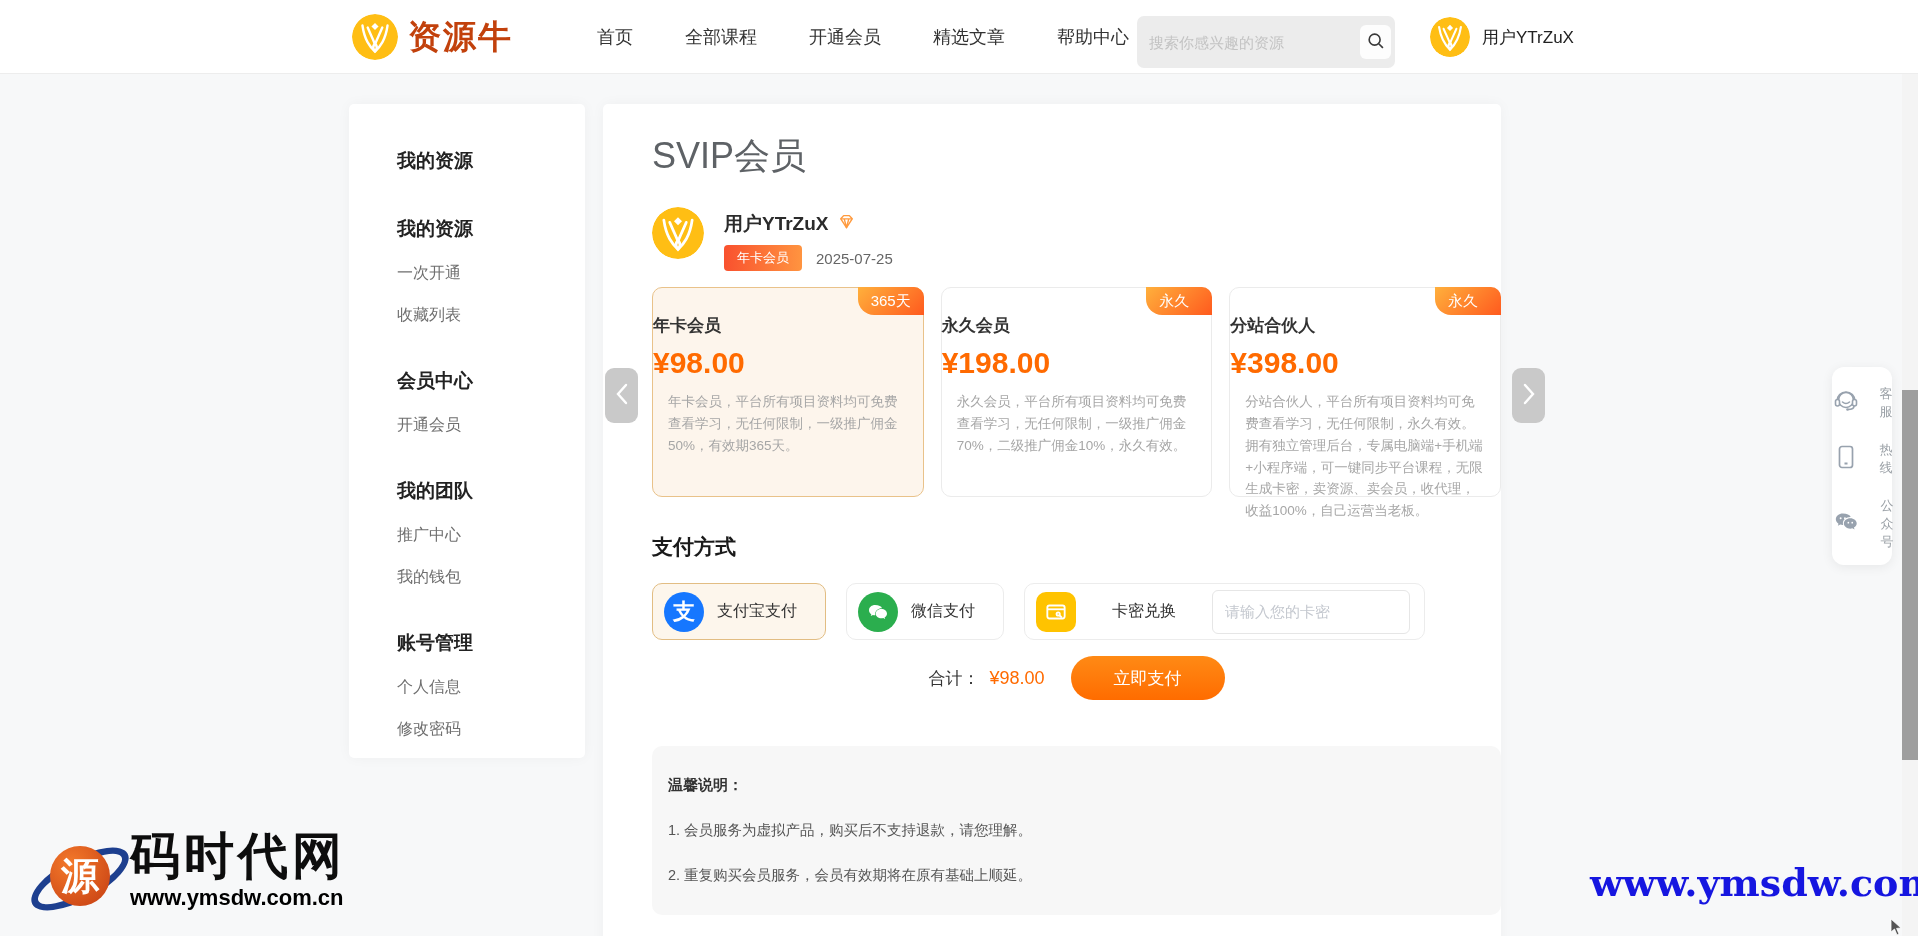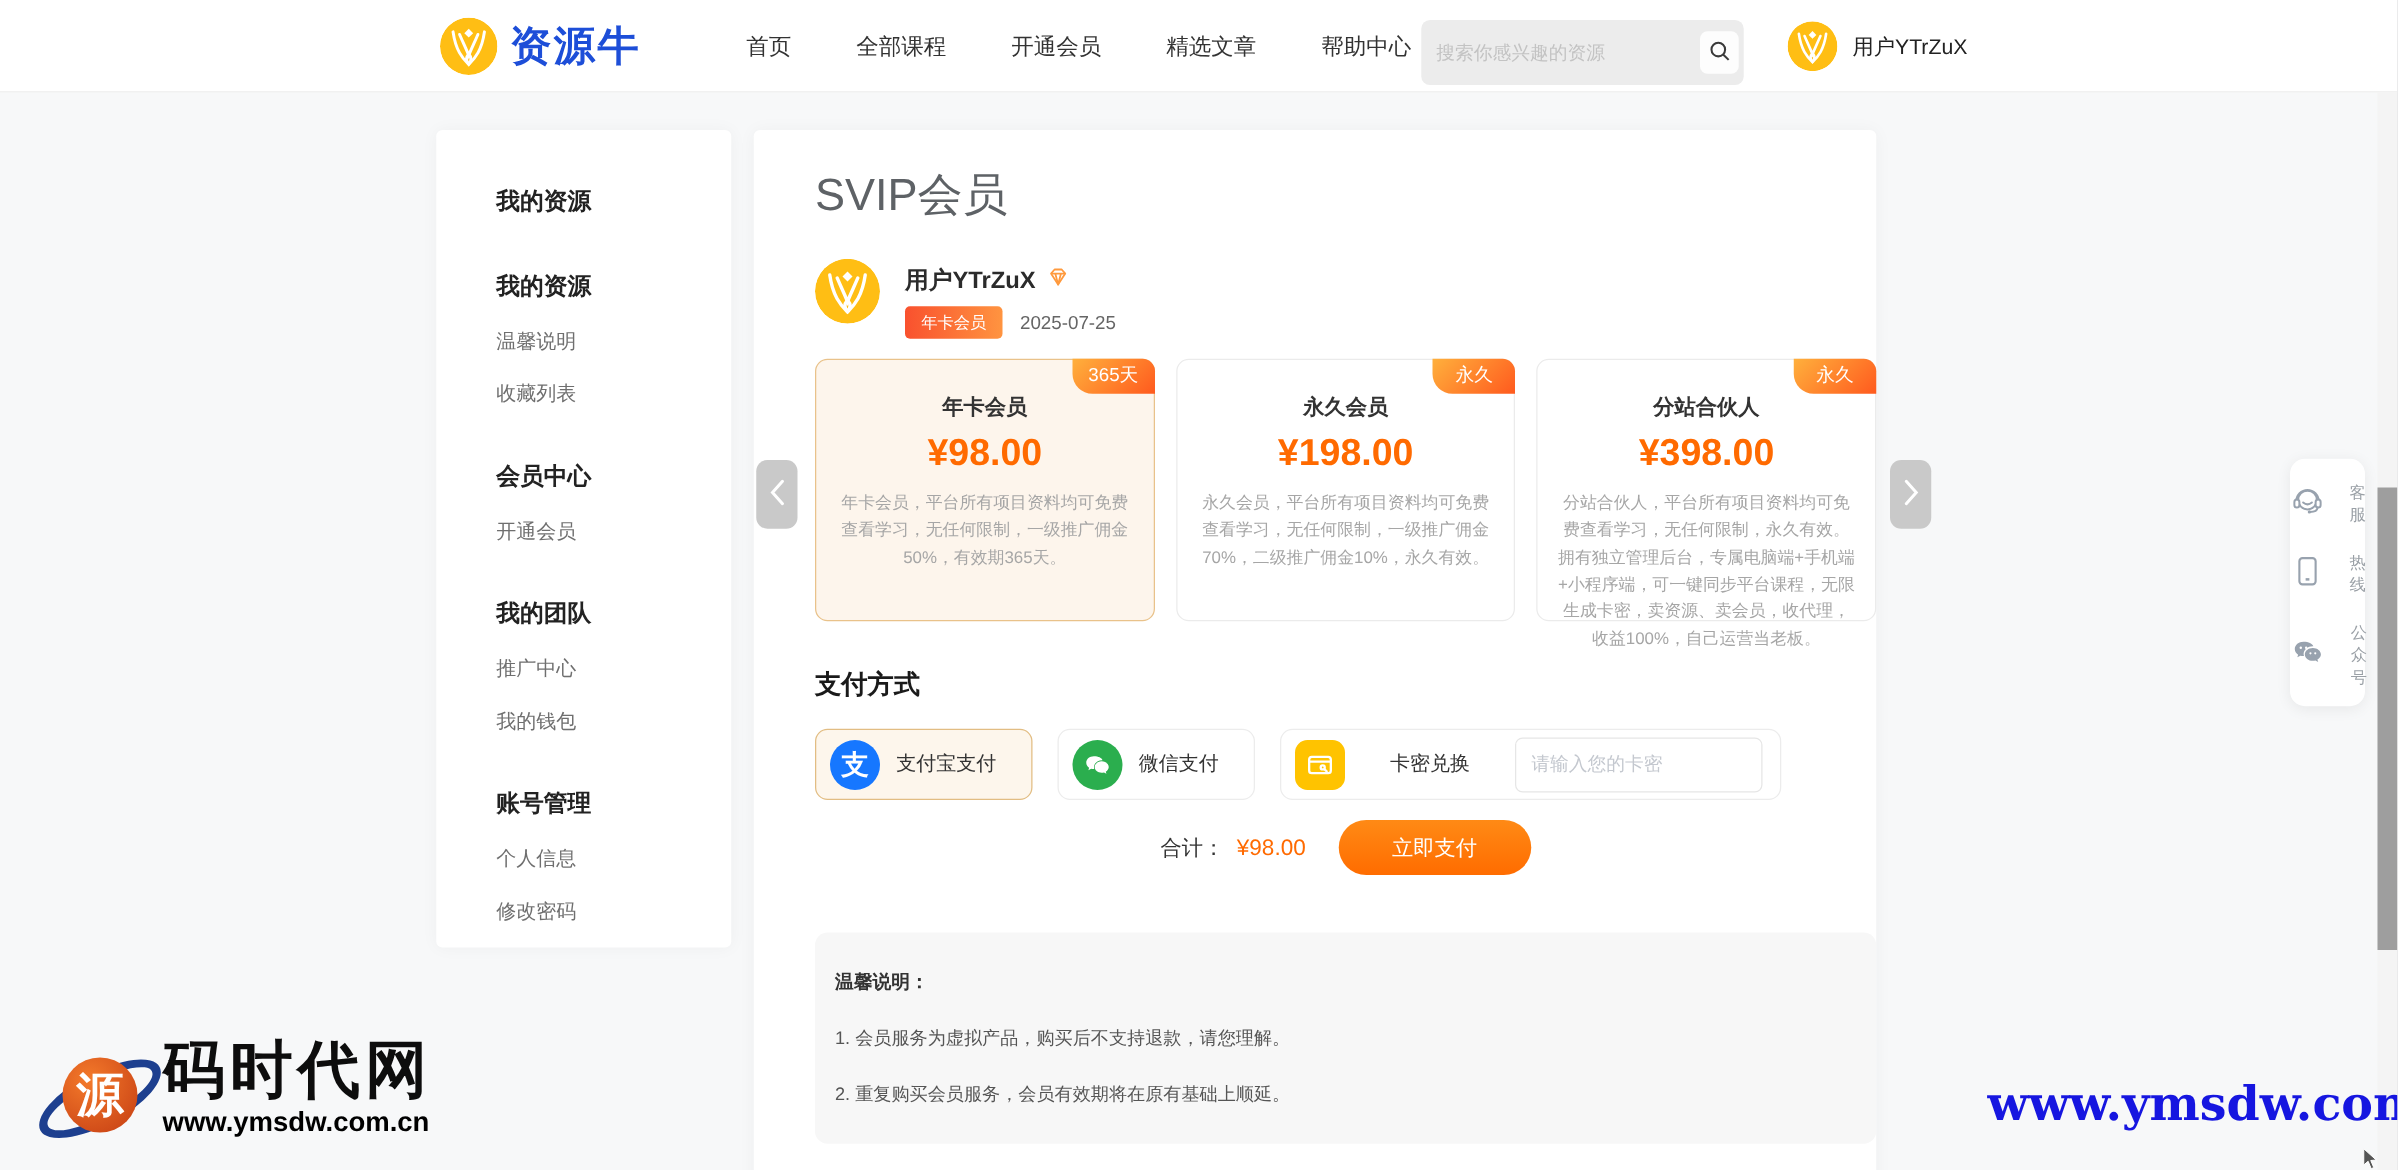--- a/index.html
+++ b/index.html
@@ -4,21 +4,21 @@
 <style>
   * { margin:0; padding:0; box-sizing:border-box; }
   html,body { background:#ddd; }
   .page {
     position:relative; width:1918px; height:936px; overflow:hidden;
     background:#f7f8f9; font-family:"Liberation Sans", sans-serif; color:#333;
   }
   
   .navbar { position:absolute; top:0; left:0; right:0; height:74px; background:#fff; border-bottom:1px solid #ededed; z-index:6; }
   .brand { position:absolute; left:352px; top:14px; display:flex; align-items:center; gap:10px; cursor:pointer; }
-  .brand-name { font-size:33px; font-weight:bold; color:#1d4ed8; letter-spacing:2px;text-align:center; }
+  .brand-name { font-size:33px; font-weight:bold; color:#c2410c; letter-spacing:2px;text-align:center; }
   .nav { position:absolute; left:597px; top:0; height:74px; display:flex; align-items:center; gap:52px; }
   .nav a { font-size:18px; color:#333; text-decoration:none; font-weight:500; cursor:pointer; }
   .search { position:absolute; left:1137px; top:16px; width:258px; height:52px; background:#ececec; border-radius:7px; display:flex; align-items:center; }
   .search input { flex:1; height:100%; background:transparent; border:none; outline:none; padding:0 12px; font-size:15px; color:#333; font-family:inherit; }
   .search input::placeholder { color:#c3c3c3; }
   .search-btn { width:48px; height:34px; margin-right:4px; background:#fdfdfd; border:none; border-radius:6px; display:flex; align-items:center; justify-content:center; cursor:pointer; }
   .hdr-user { position:absolute; left:1430px; top:17px; display:flex; align-items:center; gap:12px; cursor:pointer; }
   .hdr-user-name { font-size:17px; color:#222; }
   .avatar { border-radius:50%; overflow:hidden; display:block; }
   
@@ -31,21 +31,21 @@
   .page-title { font-size:36px; font-weight:500; color:#5e6266; }
   .user-row { margin-top:26px; display:flex; gap:20px; }
   .user-meta { padding-top:4px; }
   .user-name-line { display:flex; align-items:center; gap:8px; font-size:19px; font-weight:bold; color:#2b2b2b; }
   .badge-line { margin-top:8px; display:flex; align-items:center; gap:14px; }
   .vip-badge { background:linear-gradient(90deg,#f9512e,#ff9440); color:#fff; font-size:13px; padding:4px 13px; border-radius:4px; }
   .vip-date { font-size:15px; color:#666; }
   .slogan { margin-top:42px; font-size:16px; color:#333; }
   
   .plans { margin-top:16px; display:flex; gap:17px; width:849px; }
-  .plan { position:relative; width:308px; height:210px; background:#fff; border:1px solid #ebebeb; border-radius:10px; text-align:center; padding-top:26px; cursor:pointer; }
+  .plan { position:relative; width:308px; height:210px; background:#fff; border:1px solid #ebebeb; border-radius:10px; text-align:left; padding-top:26px; cursor:pointer; }
   .plan.selected { background:#fdf5ec; border-color:#e9c28a; }
   .ribbon { position:absolute; top:-1px; right:-1px; height:28px; min-width:66px; padding:0 13px; line-height:28px; background:linear-gradient(135deg,#ffb03c,#ff5a1e); color:#fff; font-size:15px; border-radius:0 10px 0 16px; }
   .plan-name { font-size:17px; font-weight:bold; color:#333; }
   .plan-price { font-size:30px; font-weight:bold; color:#ff6a00; margin-top:9px; }
   .plan-desc { font-size:13.5px; color:#a6a6a6; line-height:1.62; padding:0 15px; margin-top:11px; }
   .carousel-arrow { position:absolute; top:368px; width:33px; height:55px; background:#c9c9c9; border:none; border-radius:9px; cursor:pointer; display:flex; align-items:center; justify-content:center; z-index:4; }
   .carousel-arrow.prev { left:605px; }
   .carousel-arrow.next { left:1512px; }
   
   .pay-title { margin-top:36px; font-size:21px; font-weight:bold; color:#1a1a1a; }
@@ -139,21 +139,21 @@
           <rect x="19.6" y="9.6" width="4.8" height="4.8" fill="#fff" transform="rotate(45 22 12)"></rect>
         </svg>
       </span>
       <span class="hdr-user-name">用户YTrZuX</span>
     </div>
   </header>
 
   <aside class="sidebar">
     <div class="sb-title">我的资源</div>
     <div class="sb-header">我的资源</div>
-    <a class="sb-item">温馨说明</a>
+    <a class="sb-item">一次开通</a>
     <a class="sb-item">收藏列表</a>
     <div class="sb-header">会员中心</div>
     <a class="sb-item">开通会员</a>
     <div class="sb-header">我的团队</div>
     <a class="sb-item">推广中心</a>
     <a class="sb-item">我的钱包</a>
     <div class="sb-header">账号管理</div>
     <a class="sb-item">个人信息</a>
     <a class="sb-item">修改密码</a>
   </aside>

